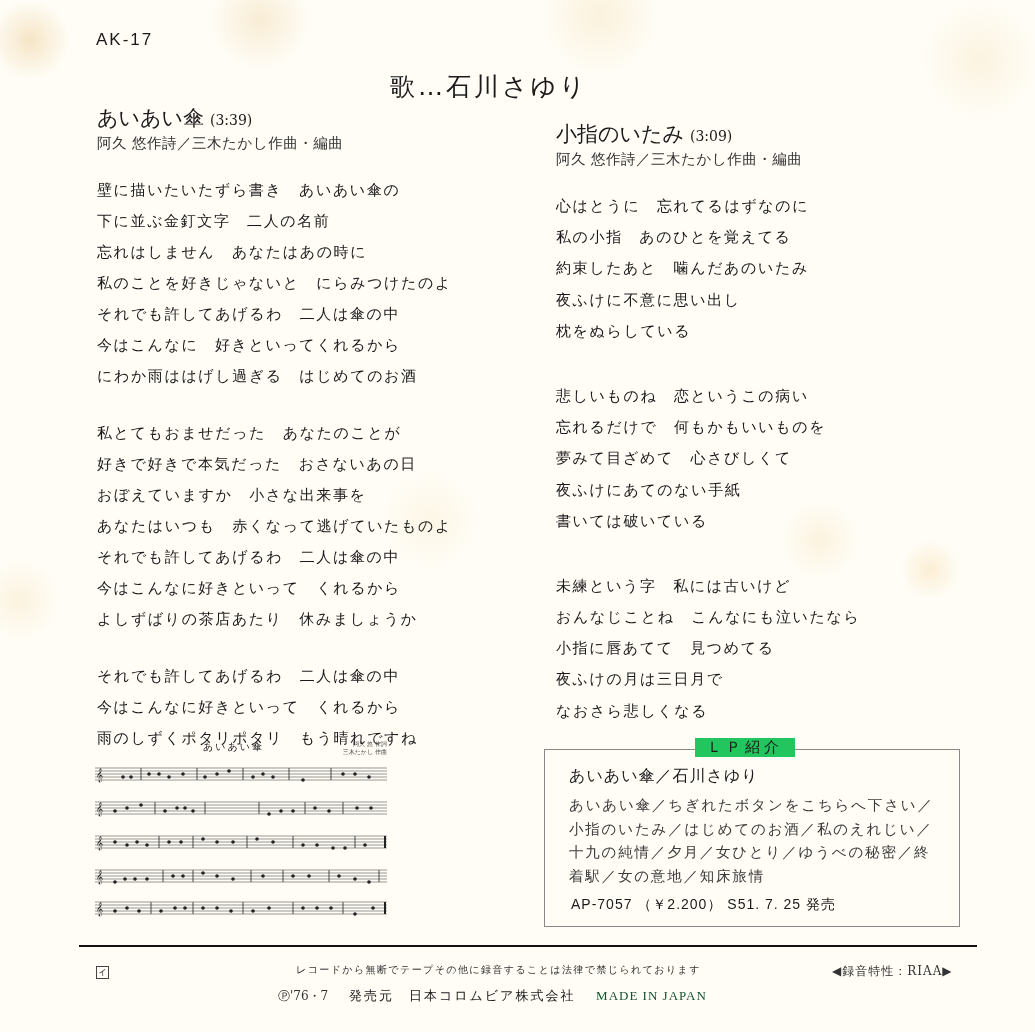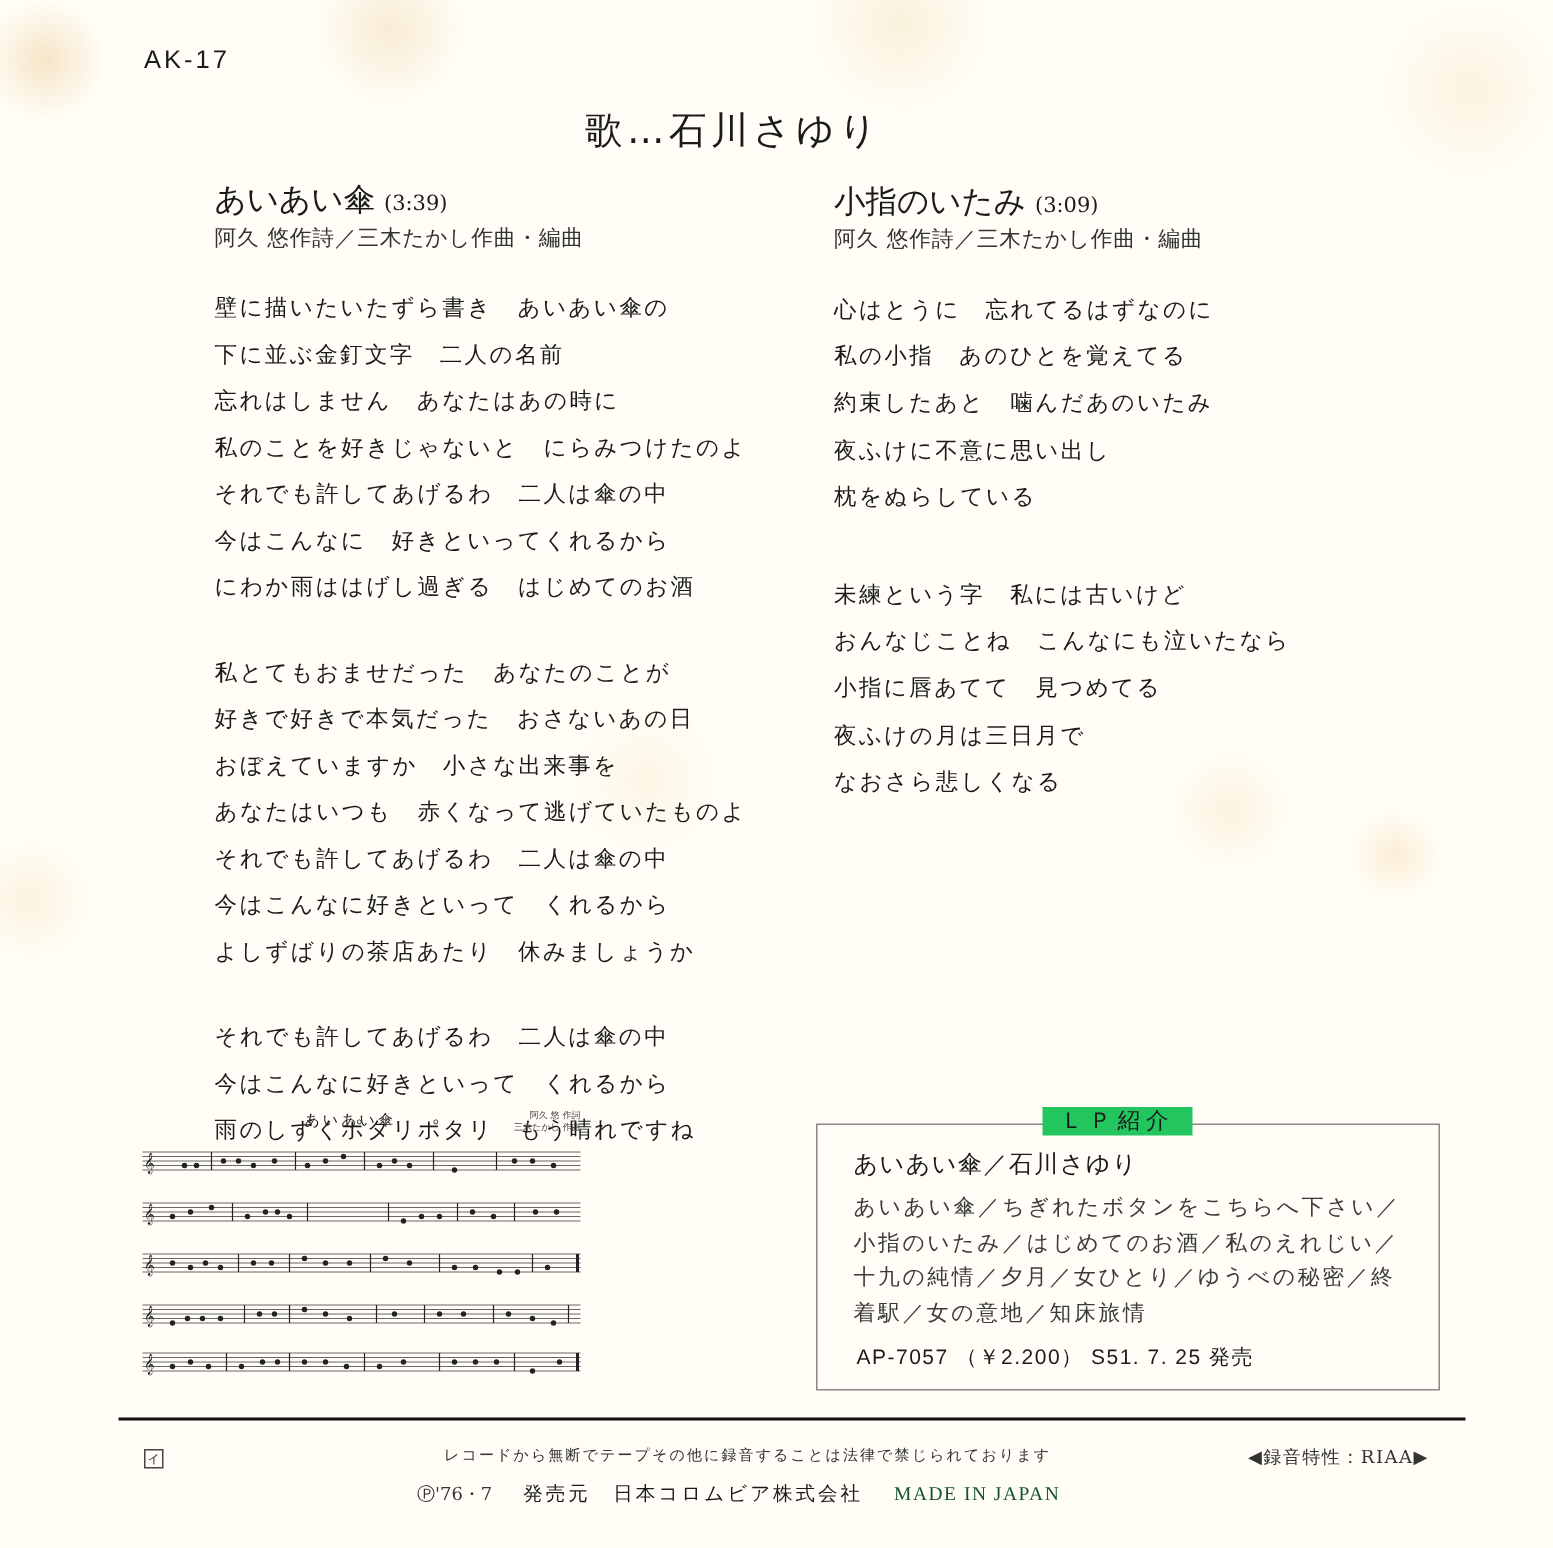--- a/index.html
+++ b/index.html
@@ -20,21 +20,21 @@
   }
   .abs { position: absolute; }
   .catalog { left: 96px; top: 30px; font-size: 17px; letter-spacing: 2px; font-family: "Liberation Sans", sans-serif; }
   .singer { left: 390px; top: 70px; font-size: 25px; letter-spacing: 3px; }
   .song-title { font-size: 21px; }
   .song-title .dur { font-size: 14px; font-family: "DejaVu Serif", serif; margin-left: 6px; }
   .credit { font-size: 14.5px; font-family: "DejaVu Serif", serif; color: #333; margin-top: 2px; letter-spacing: 0.5px; }
   .lyrics { margin-top: 22px; }
   .stanza { margin-bottom: 26px; }
   .line { font-size: 15px; line-height: 31px; height: 31px; letter-spacing: 1.6px; white-space: pre; }
-  .col-left { left: 97px; top: 119px; width: 420px; margin-left: 46px; }
+  .col-left { left: 97px; top: 104px; width: 420px; }
   .col-right { left: 540px; top: 120px; width: 420px; margin-left: 16px; }
   .col-right .line { height: 31.2px; }
   .col-right .stanza { margin-bottom: 34px; }
 
   
   .sheet { left: 93px; top: 740px; width: 300px; height: 180px; }
   .sheet-title { position: absolute; left: 110px; top: 0; font-size: 10px; letter-spacing: 2px; }
   .sheet-credit { position: absolute; right: 6px; top: 0; font-size: 6px; line-height: 8px; text-align: right; color: #444; }
   .staff { position: absolute; left: 0; width: 296px; height: 10px; }
   .staff svg { display: block; }
@@ -98,20 +98,27 @@
     <span>小指のいたみ</span><span class="dur">(3:09)</span>
   </div>
   <div class="credit">阿久 悠作詩／三木たかし作曲・編曲</div>
   <div class="lyrics">
     <div class="stanza">
       <div class="line">心はとうに　忘れてるはずなのに</div>
       <div class="line">私の小指　あのひとを覚えてる</div>
       <div class="line">約束したあと　噛んだあのいたみ</div>
       <div class="line">夜ふけに不意に思い出し</div>
       <div class="line">枕をぬらしている</div>
+    </div>
+    <div class="stanza">
+      <div class="line">悲しいものね　恋というこの病い</div>
+      <div class="line">忘れるだけで　何もかもいいものを</div>
+      <div class="line">夢みて目ざめて　心さびしくて</div>
+      <div class="line">夜ふけにあてのない手紙</div>
+      <div class="line">書いては破いている</div>
     </div>
     <div class="stanza">
       <div class="line">未練という字　私には古いけど</div>
       <div class="line">おんなじことね　こんなにも泣いたなら</div>
       <div class="line">小指に唇あてて　見つめてる</div>
       <div class="line">夜ふけの月は三日月で</div>
       <div class="line">なおさら悲しくなる</div>
     </div>
   </div>
 </div>

